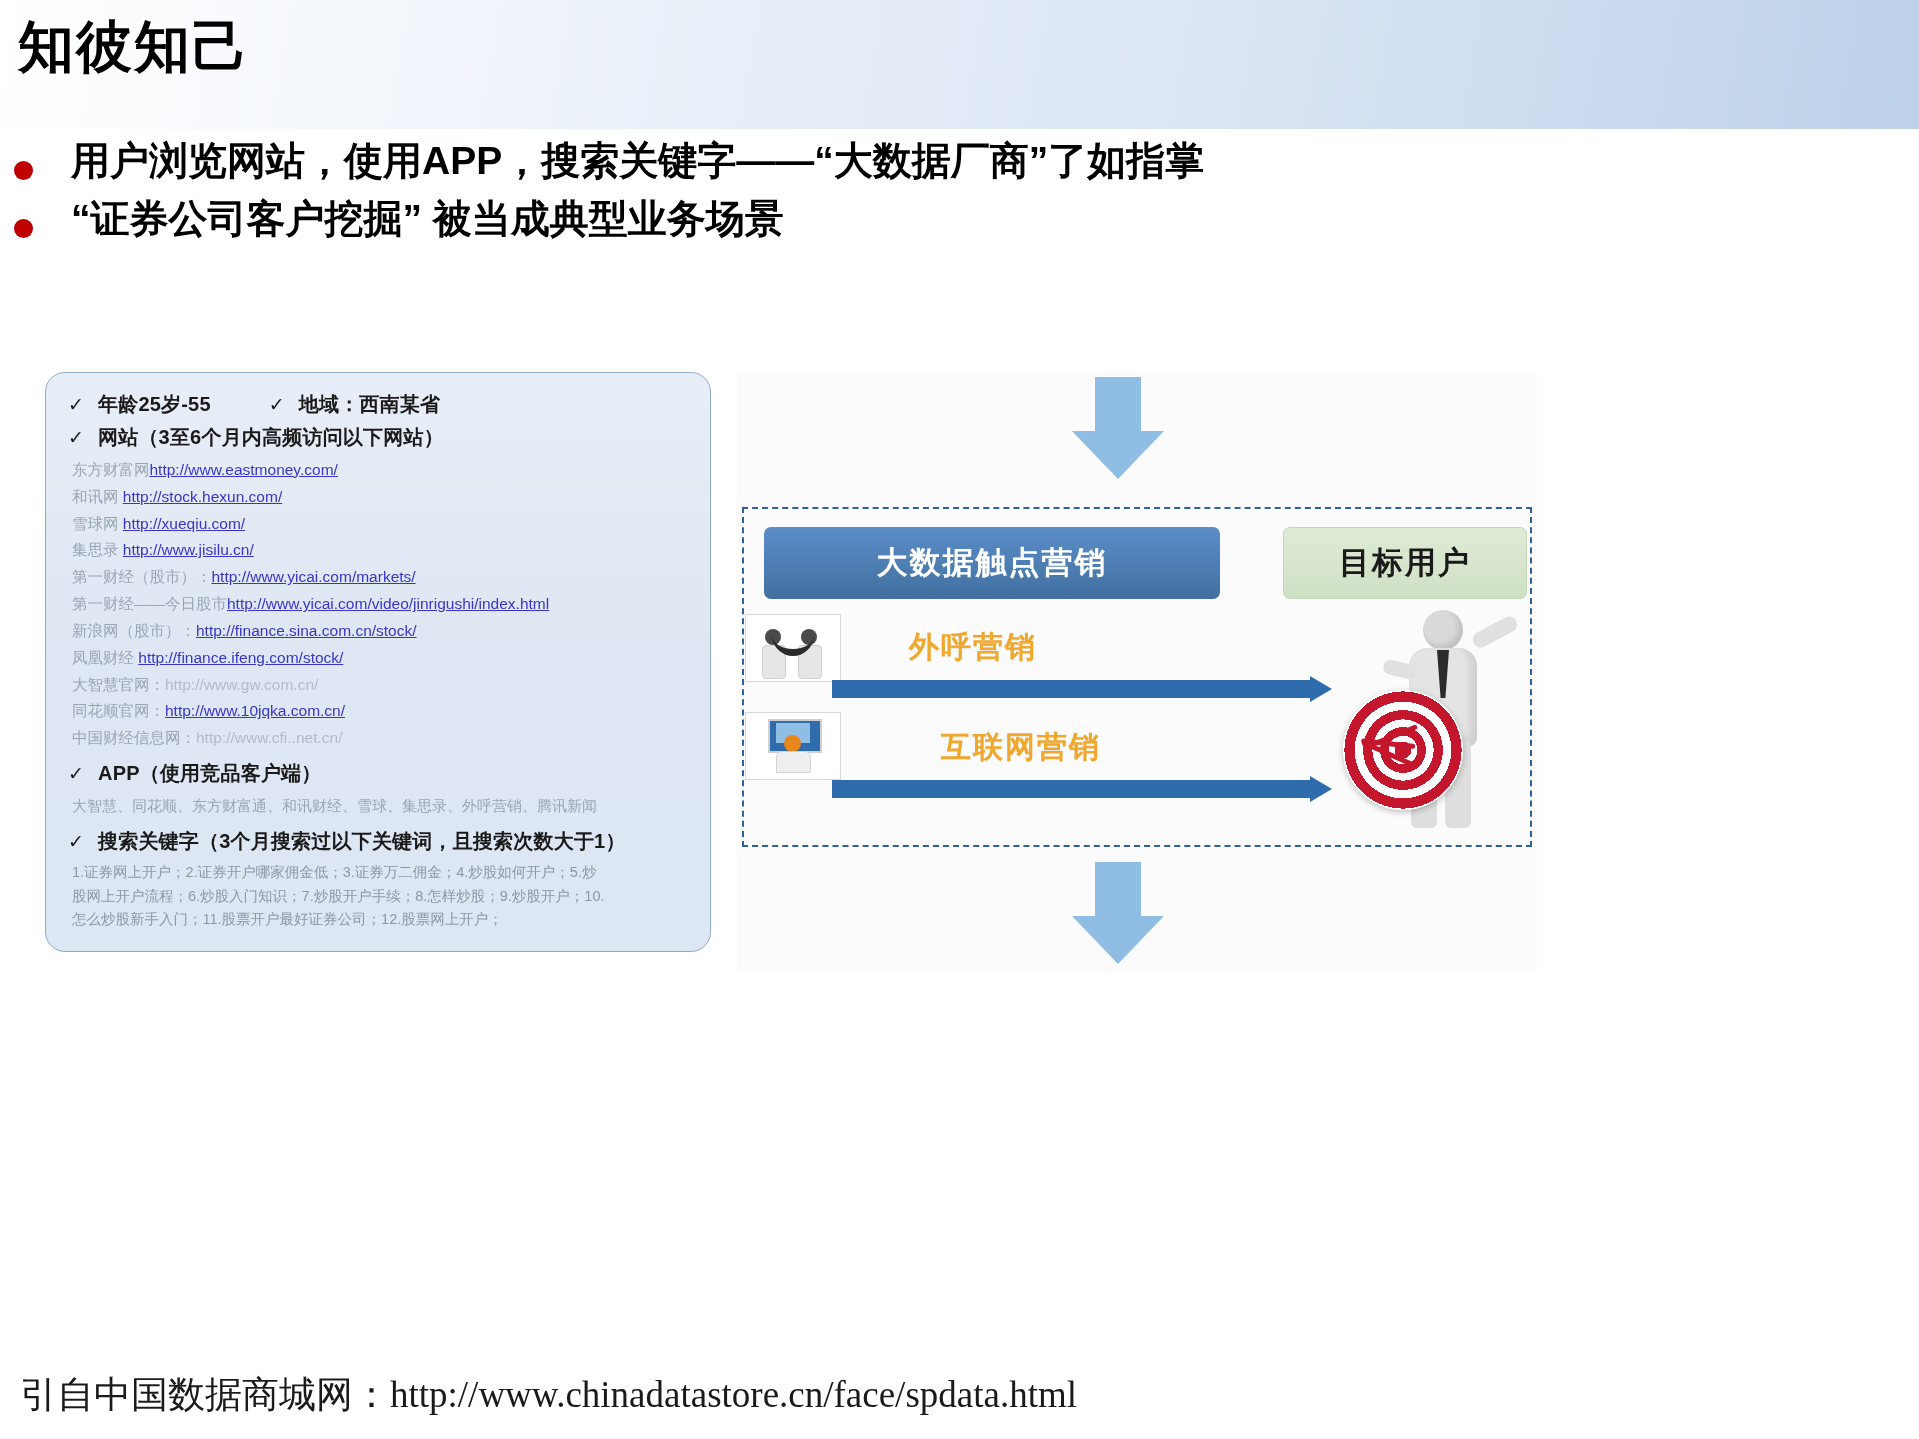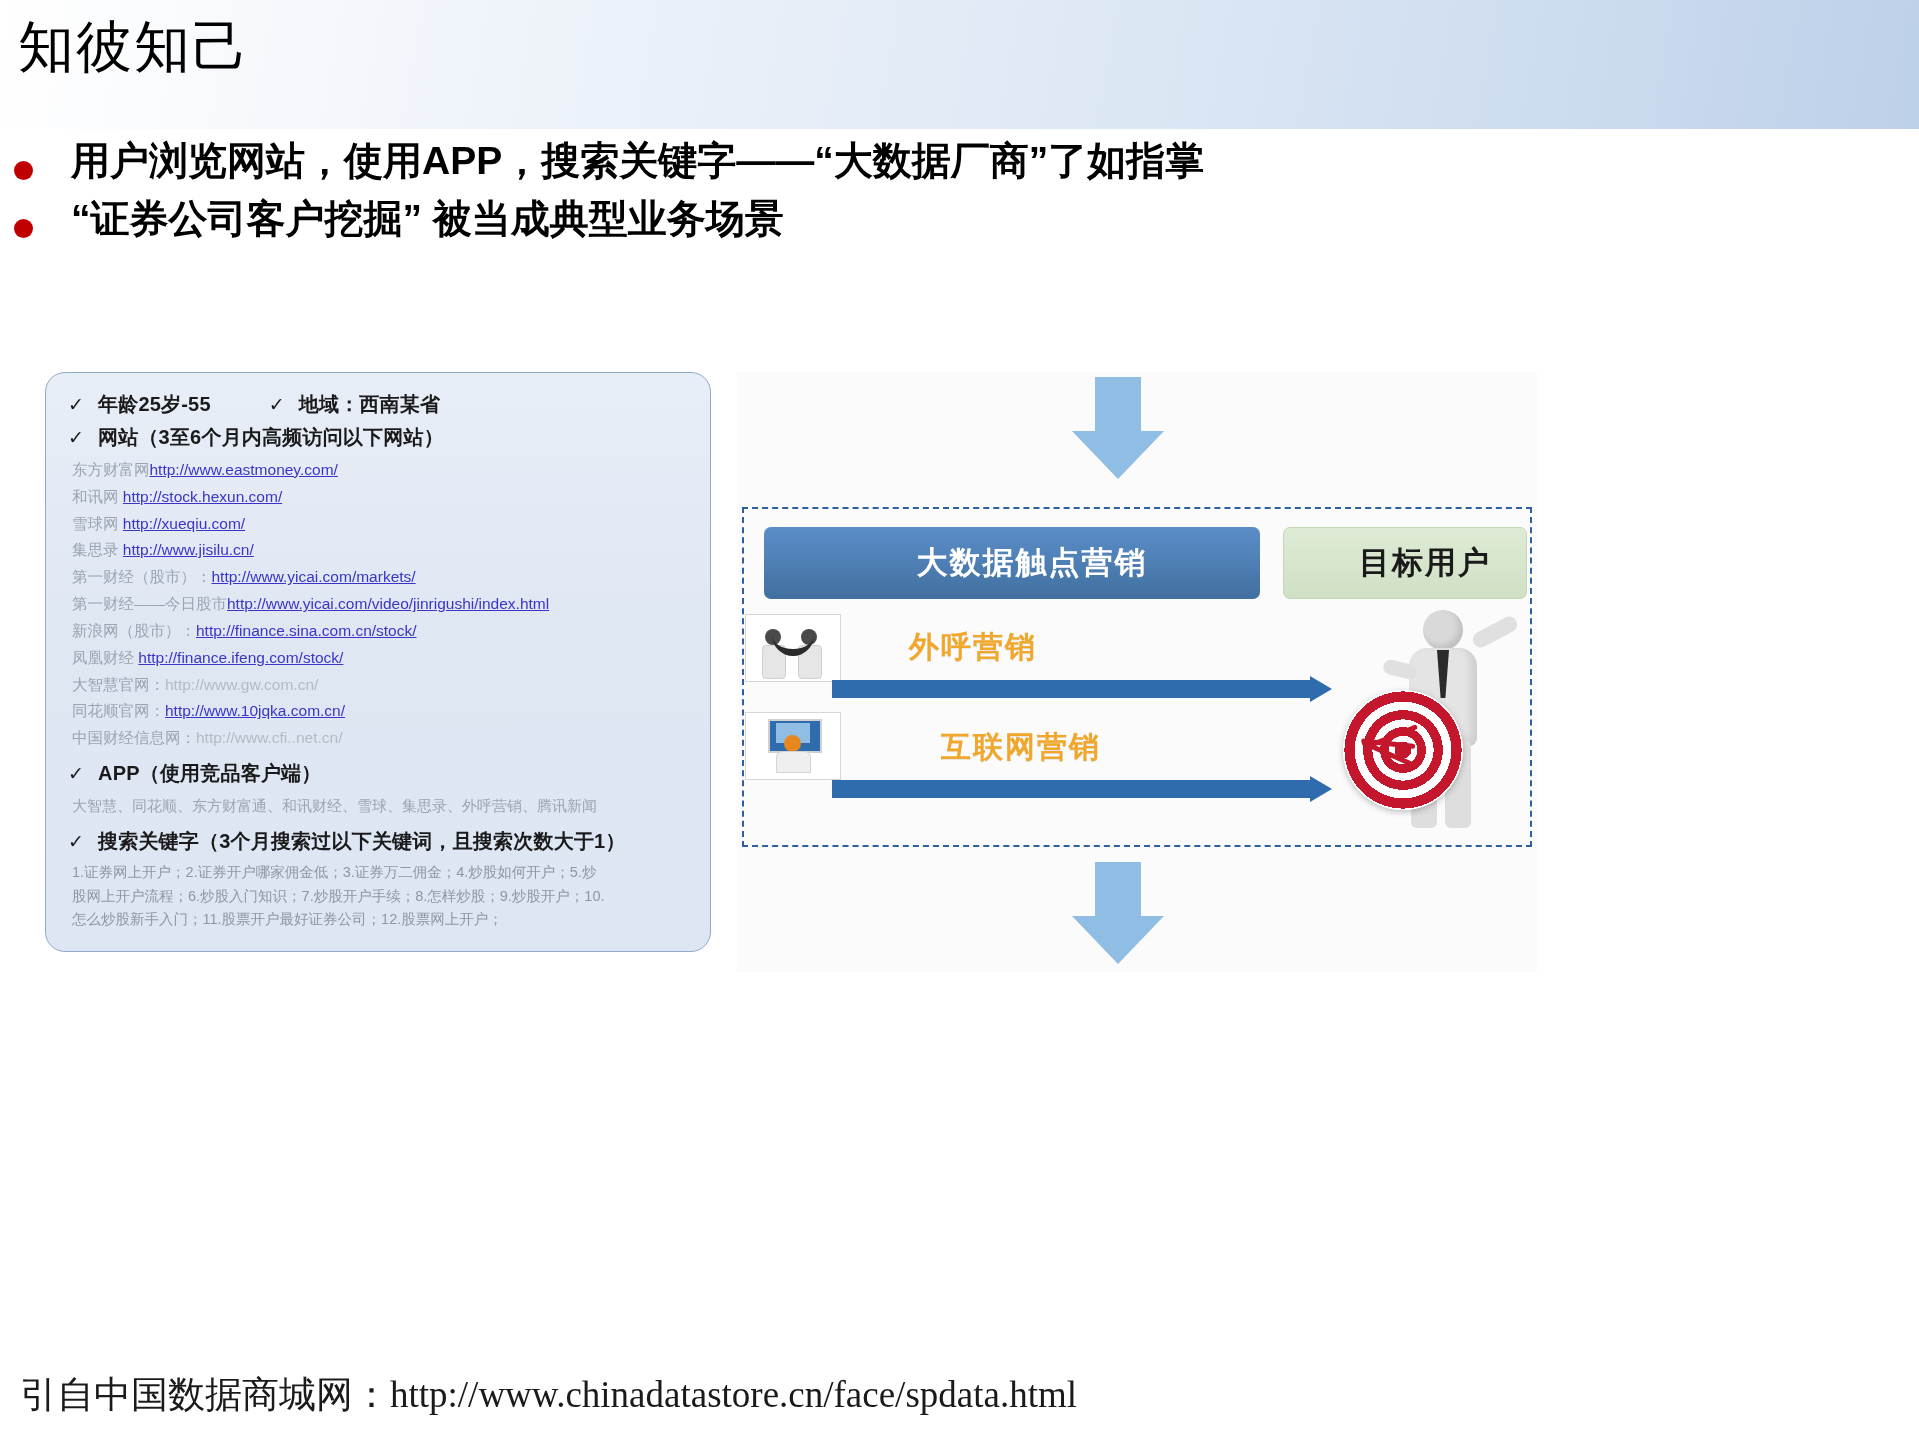--- a/index.html
+++ b/index.html
@@ -14,21 +14,21 @@
   }
 
   
   #header-band {
     position: absolute; left: 0; top: 0;
     width: 1919px; height: 129px;
     background: linear-gradient(100deg, #ffffff 0%, #eef3fa 28%, #dbe6f4 62%, #c9d9ee 86%, #bcd0e8 100%);
   }
   #page-title {
     position: absolute; left: 18px; top: 18px;
-    font-size: 56px; font-weight: normal; color: #000000;
+    font-size: 56px; font-weight: bold; color: #000000;
     letter-spacing: 2px;
     line-height: 1.05;
     white-space: nowrap;
   }
 
   
   .bullet-row {
     position: absolute;
     left: 14px;
     display: flex;
@@ -131,21 +131,20 @@
     width: 790px; height: 340px;
     border: 2px dashed #2e5f9e;
     box-sizing: border-box;
   }
 
   .band-box {
     position: absolute;
     border-radius: 7px;
     display: flex; align-items: center; justify-content: center;
     font-weight: bold;
-    padding-left: 40px;
   }
   #box-bigdata {
     left: 27px; top: 155px;
     width: 456px; height: 72px;
     background: linear-gradient(180deg,#5b8dc8 0%, #41709f 100%);
     color: #ffffff;
     font-size: 31px;
     letter-spacing: 2px;
   }
   #box-target {

